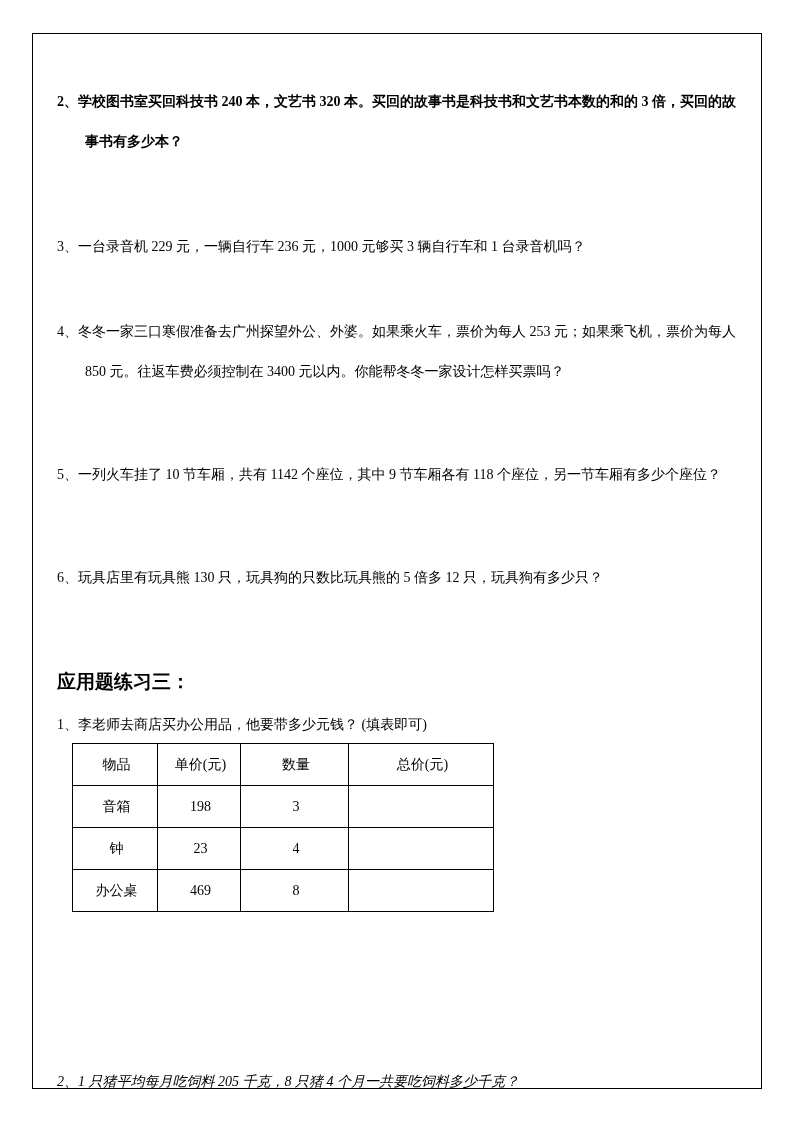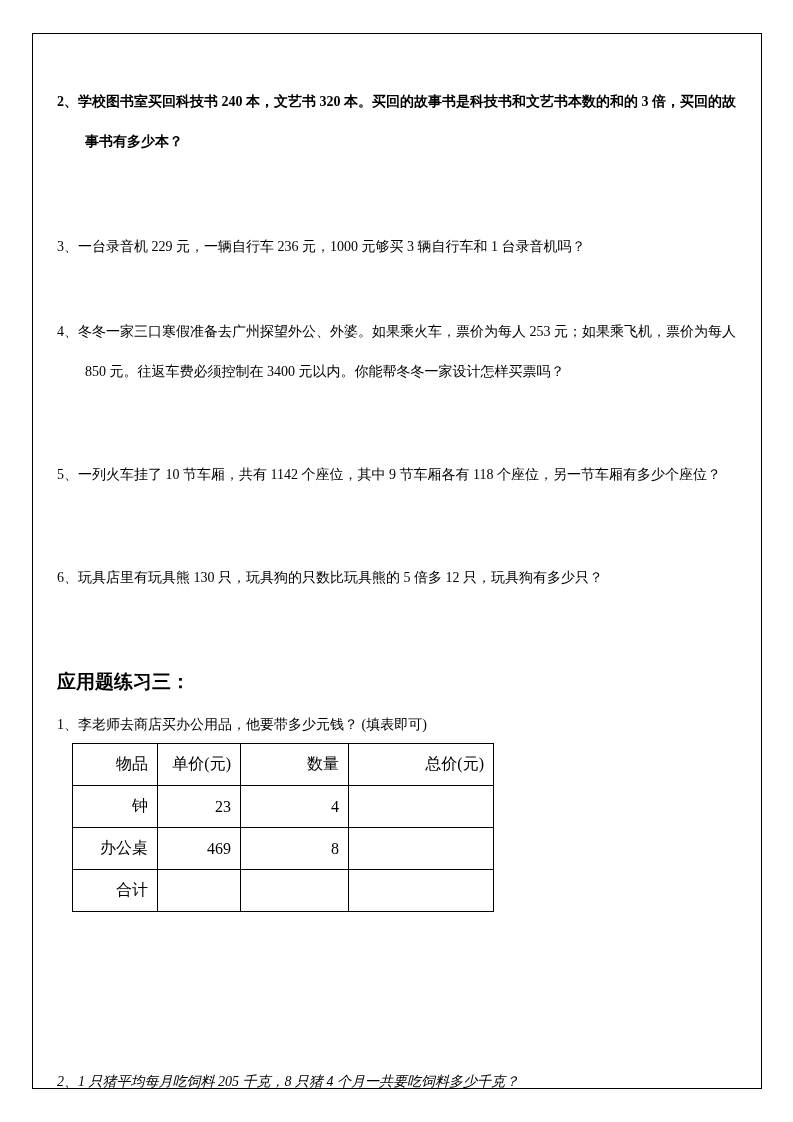--- a/index.html
+++ b/index.html
@@ -53,24 +53,24 @@
     position: absolute;
     left: 72px;
     top: 743px;
     border-collapse: collapse;
     table-layout: fixed;
   }
   table.price-table td {
     border: 1.4px solid #000000;
     height: 41px;
     padding: 0 9px 0 12px;
-    font-size: 16px;
+    font-size: 14px;
     font-weight: 400;
     vertical-align: middle;
-    text-align: right;
+    text-align: center;
     overflow: hidden;
   }
   .col-item  { width: 85px; }
   .col-price { width: 83px; }
   .col-qty   { width: 108px; }
   .col-total { width: 145px; }
 </style>
 </head>
 <body>
 
@@ -96,33 +96,33 @@
     <col class="col-total">
   </colgroup>
   <tbody>
     <tr>
       <td>物品</td>
       <td>单价(元)</td>
       <td>数量</td>
       <td>总价(元)</td>
     </tr>
     <tr>
+      <td>音箱</td>
+      <td>198</td>
+      <td>3</td>
+      <td></td>
+    </tr>
+    <tr>
       <td>钟</td>
       <td>23</td>
       <td>4</td>
       <td></td>
     </tr>
     <tr>
       <td>办公桌</td>
       <td>469</td>
       <td>8</td>
       <td></td>
     </tr>
-    <tr>
-      <td>合计</td>
-      <td></td>
-      <td></td>
-      <td></td>
-    </tr>
   </tbody>
 </table>
 
 <div class="problem" id="problem3-2">2、1 只猪平均每月吃饲料 205 千克，8 只猪 4 个月一共要吃饲料多少千克？</div>
 
 </body></html>

